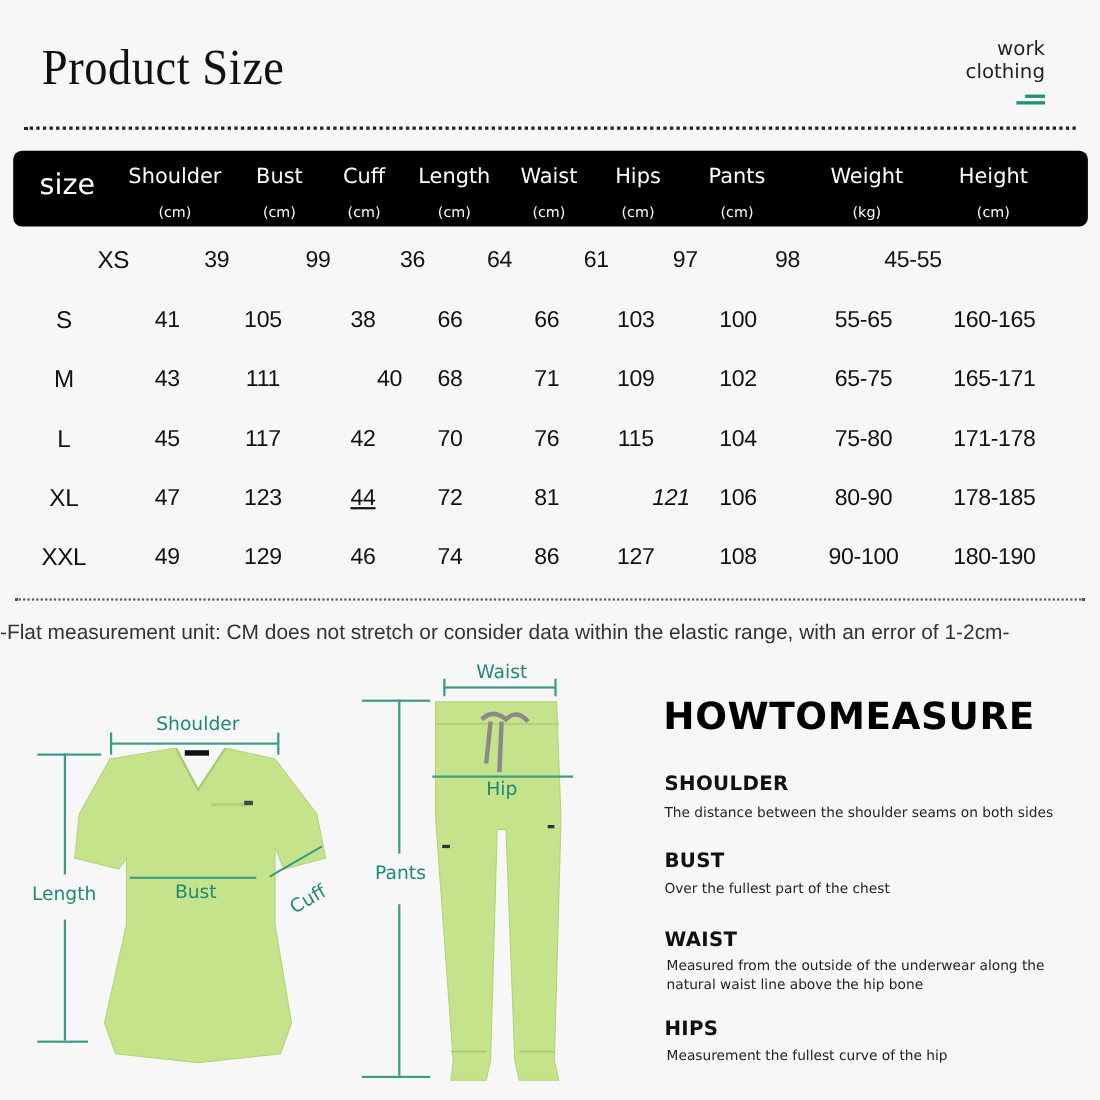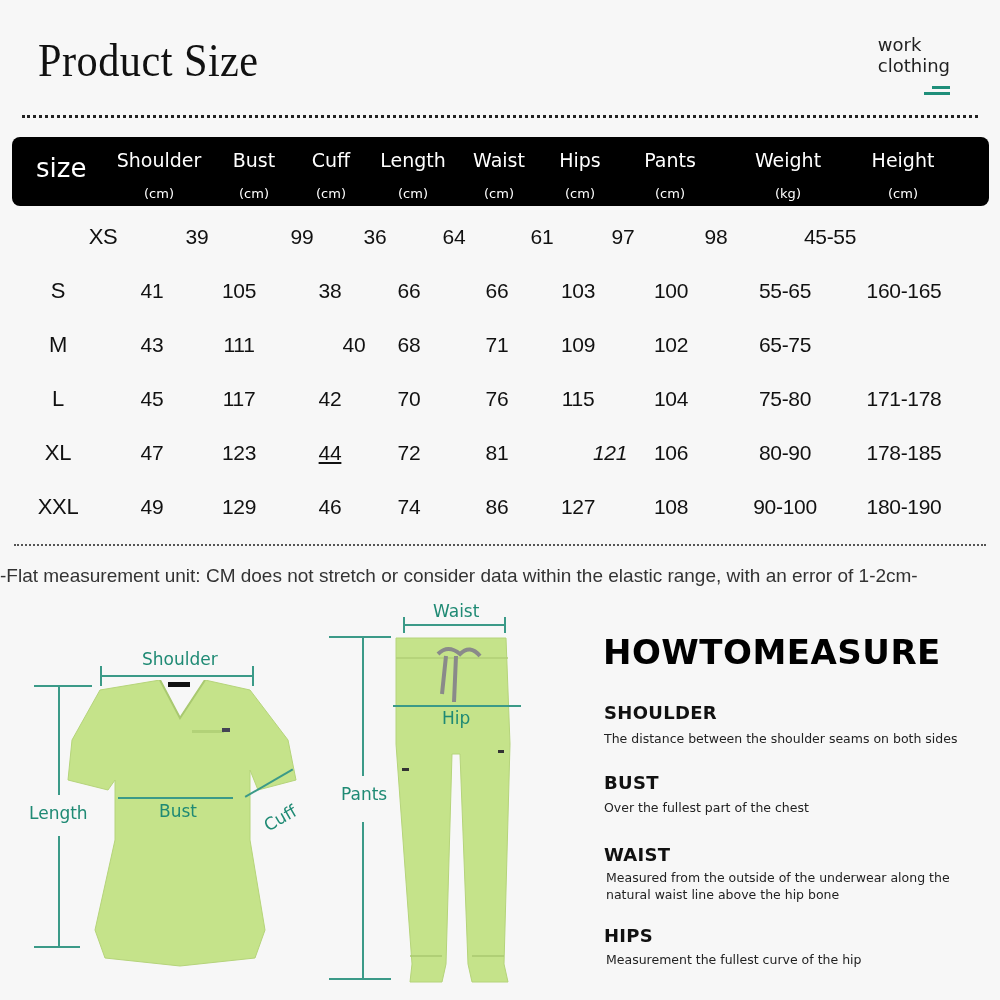--- a/index.html
+++ b/index.html
@@ -1,20 +1,20 @@
 <!DOCTYPE html>
 <html><head>
 <meta charset="utf-8">
 <style>
   * { box-sizing: border-box; margin: 0; padding: 0; }
   html, body { width: 1000px; height: 1000px; background: #f7f7f7; overflow: hidden; }
   body { position: relative; font-family: "Liberation Sans", sans-serif; color: #111; }
 
   .title { position: absolute; left: 38px; top: 34px; font-family: "Liberation Serif", serif; font-size: 46px; color: #111; letter-spacing: 0.5px; transform: scaleX(0.92); transform-origin: left top; }
-  .brand { position: absolute; right: 50px; top: 34px; text-align: left; font-family: "DejaVu Sans", sans-serif; font-size: 18px; line-height: 21px; color: #222; }
+  .brand { position: absolute; right: 50px; top: 34px; text-align: right; font-family: "DejaVu Sans", sans-serif; font-size: 18px; line-height: 21px; color: #222; }
   .brand-mark { position: absolute; right: 50px; top: 86px; width: 26px; height: 10px; }
   .brand-mark i { display: block; height: 3px; background: #1f8f7a; margin-bottom: 3px; }
   .brand-mark i:first-child { width: 18px; margin-left: 8px; }
 
   .dots { position: absolute; left: 22px; right: 22px; height: 0; border-top: 3px dotted #222; }
   .dots.top { top: 115px; }
   .dots.mid { top: 544px; left: 14px; right: 14px; border-top: 2px dotted #555; }
 
   .header { position: absolute; left: 12px; top: 137px; width: 977px; height: 69px; background: #000; border-radius: 8px; color: #fff; }
   .hcell { position: absolute; top: 12px; text-align: center; transform: translateX(-50%); white-space: nowrap; }
@@ -86,21 +86,21 @@
   <div class="hcell" style="left:891px">
       <div class="name">Height</div>
       <div class="unit">(cm)</div>
     </div>
 </div>
 
 <div id="rows">
     <div class="row" style="top: 210px; margin-left: 45px;">
       <div class="cell sz" style="left: 58px;">XS</div>
       <div class="cell" style="left: 152px;">39</div>
-      <div class="cell" style="left: 257px;">99</div>
+      <div class="cell" style="left: 244px;">99</div>
       <div class="cell" style="left: 330px;">36</div>
       <div class="cell" style="left: 409px;">64</div>
       <div class="cell" style="left: 497px;">61</div>
       <div class="cell" style="left: 578px;">97</div>
       <div class="cell" style="left: 671px;">98</div>
       <div class="cell" style="left: 785px;">45-55</div>
     </div>
     <div class="row" style="top: 264px;">
       <div class="cell sz" style="left: 58px;">S</div>
       <div class="cell" style="left: 152px;">41</div>
@@ -116,20 +116,21 @@
     <div class="row" style="top: 318px;">
       <div class="cell sz" style="left: 58px;">M</div>
       <div class="cell" style="left: 152px;">43</div>
       <div class="cell" style="left: 239px;">111</div>
       <div class="cell" style="left: 330px; margin-left: 24px;">40</div>
       <div class="cell" style="left: 409px;">68</div>
       <div class="cell" style="left: 497px;">71</div>
       <div class="cell" style="left: 578px;">109</div>
       <div class="cell" style="left: 671px;">102</div>
       <div class="cell" style="left: 785px;">65-75</div>
+      <div class="cell" style="left: 904px;">165-171</div>
     </div>
     <div class="row" style="top: 372px;">
       <div class="cell sz" style="left: 58px;">L</div>
       <div class="cell" style="left: 152px;">45</div>
       <div class="cell" style="left: 239px;">117</div>
       <div class="cell" style="left: 330px;">42</div>
       <div class="cell" style="left: 409px;">70</div>
       <div class="cell" style="left: 497px; text-align: center;">76</div>
       <div class="cell" style="left: 578px;">115</div>
       <div class="cell" style="left: 671px;">104</div>

